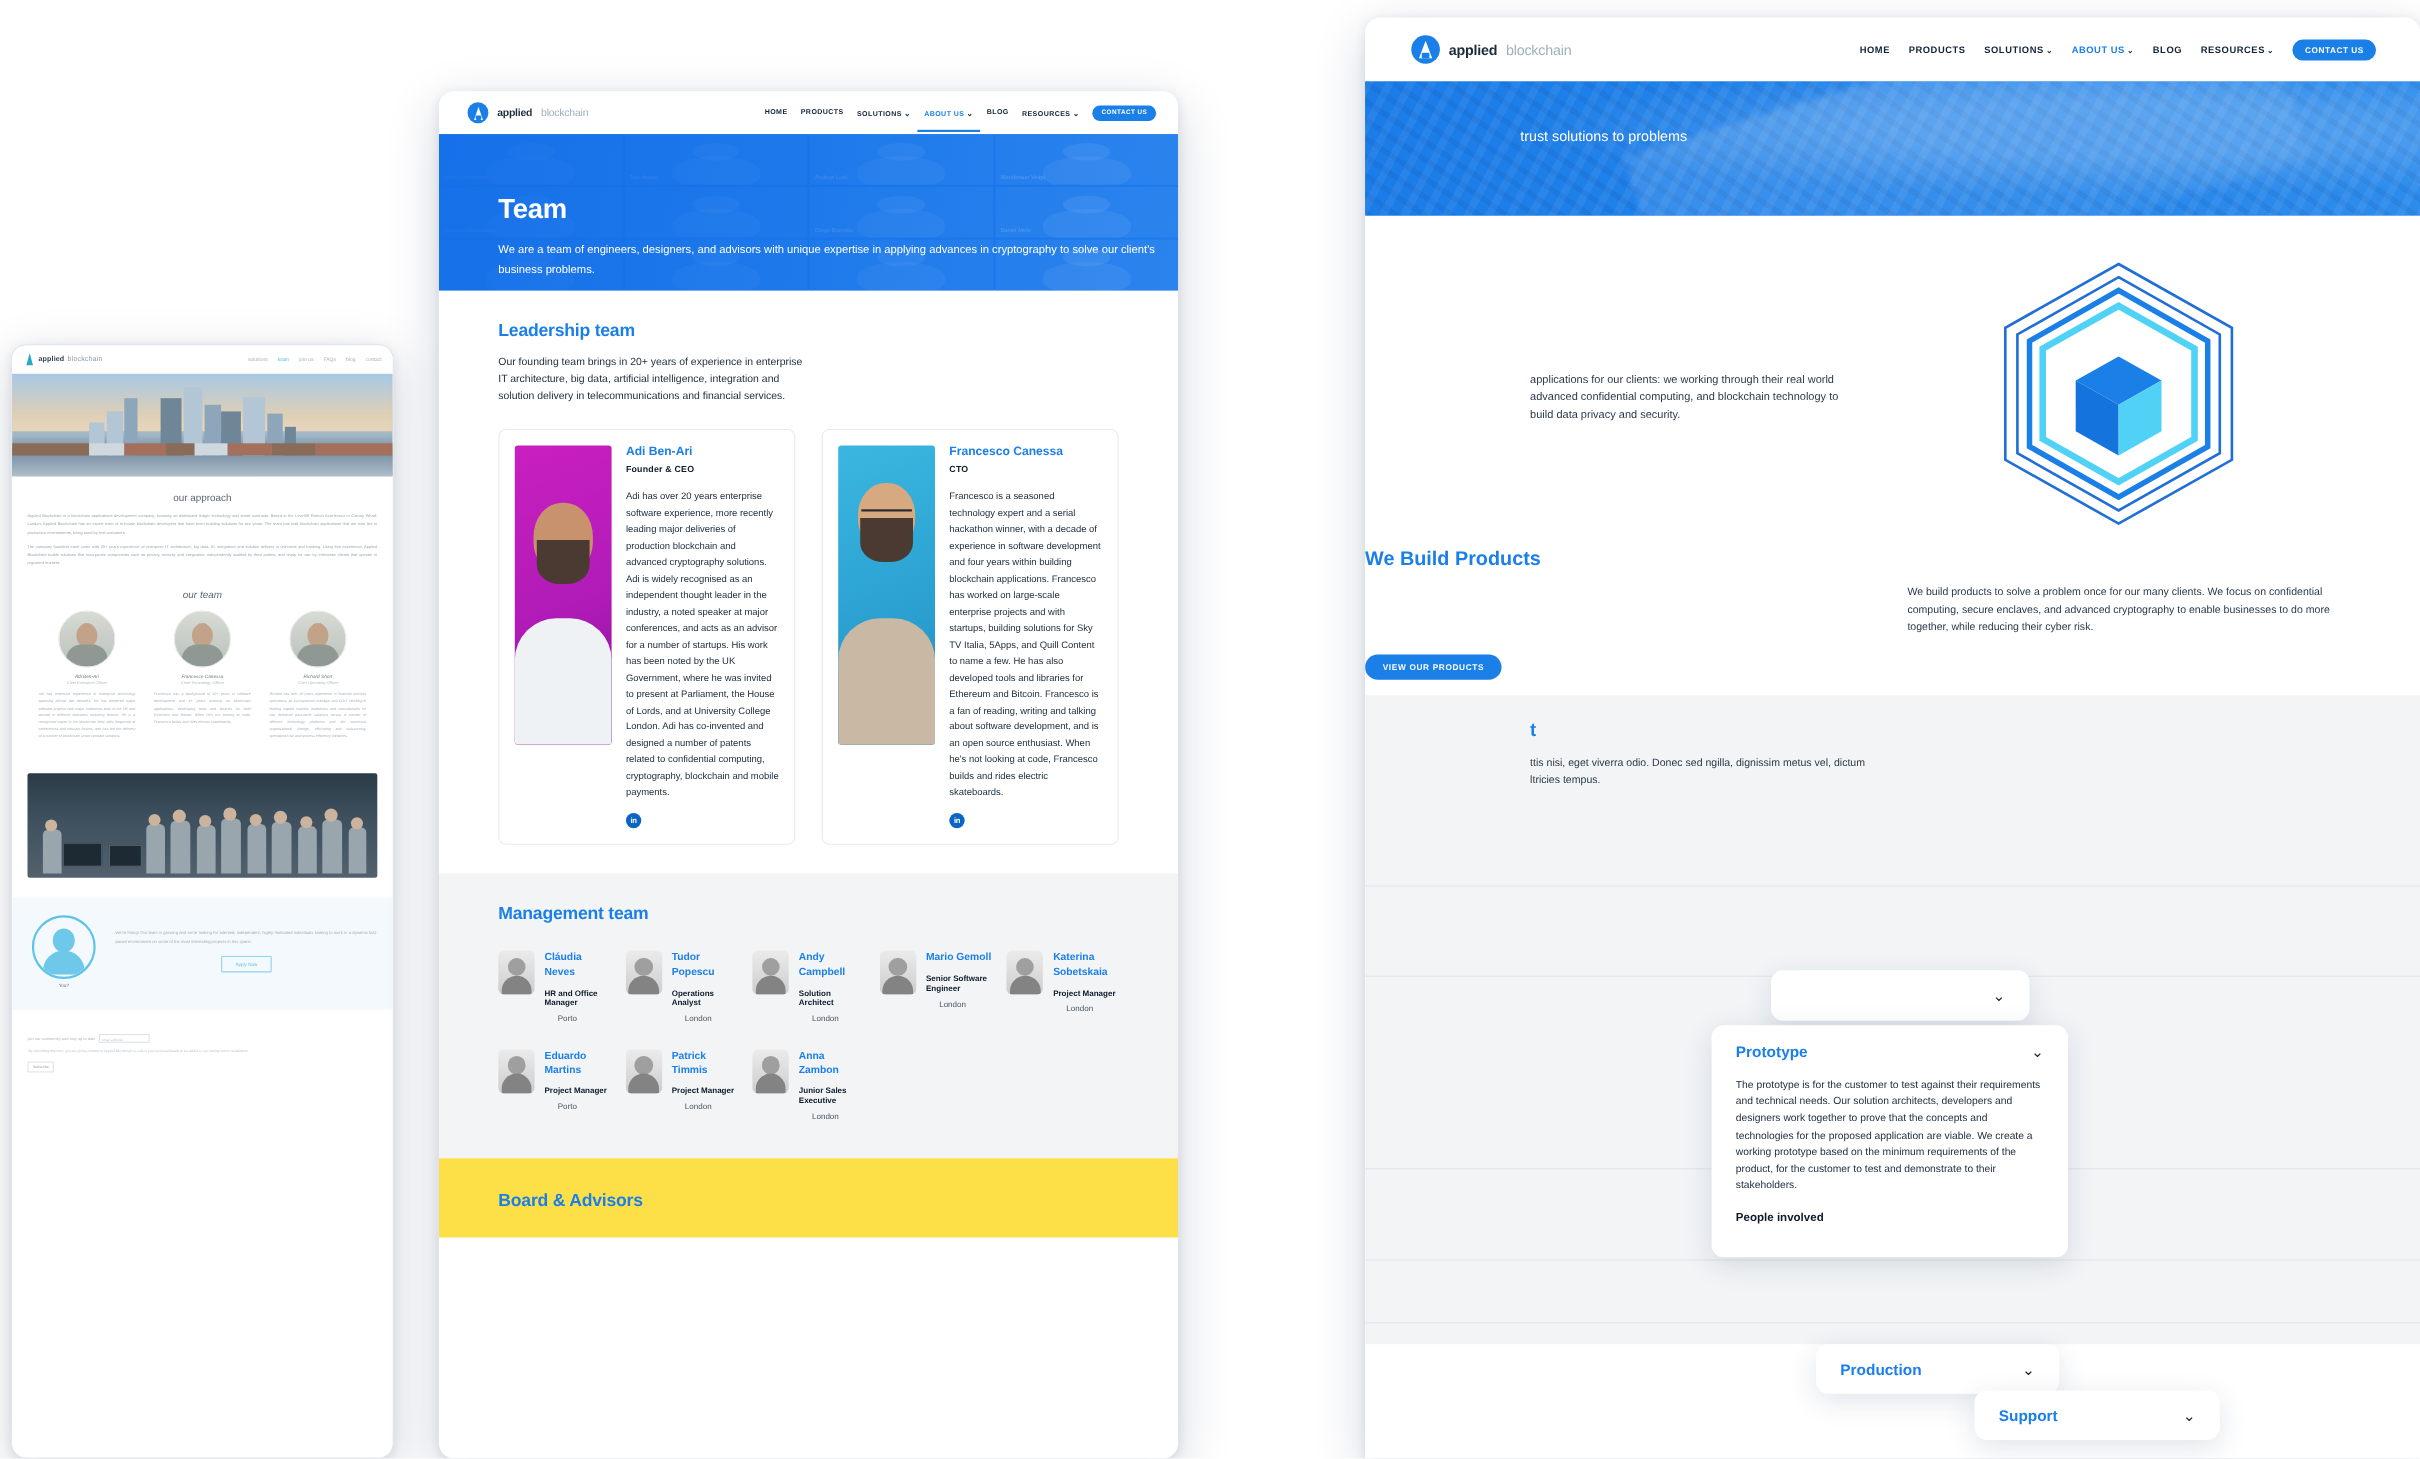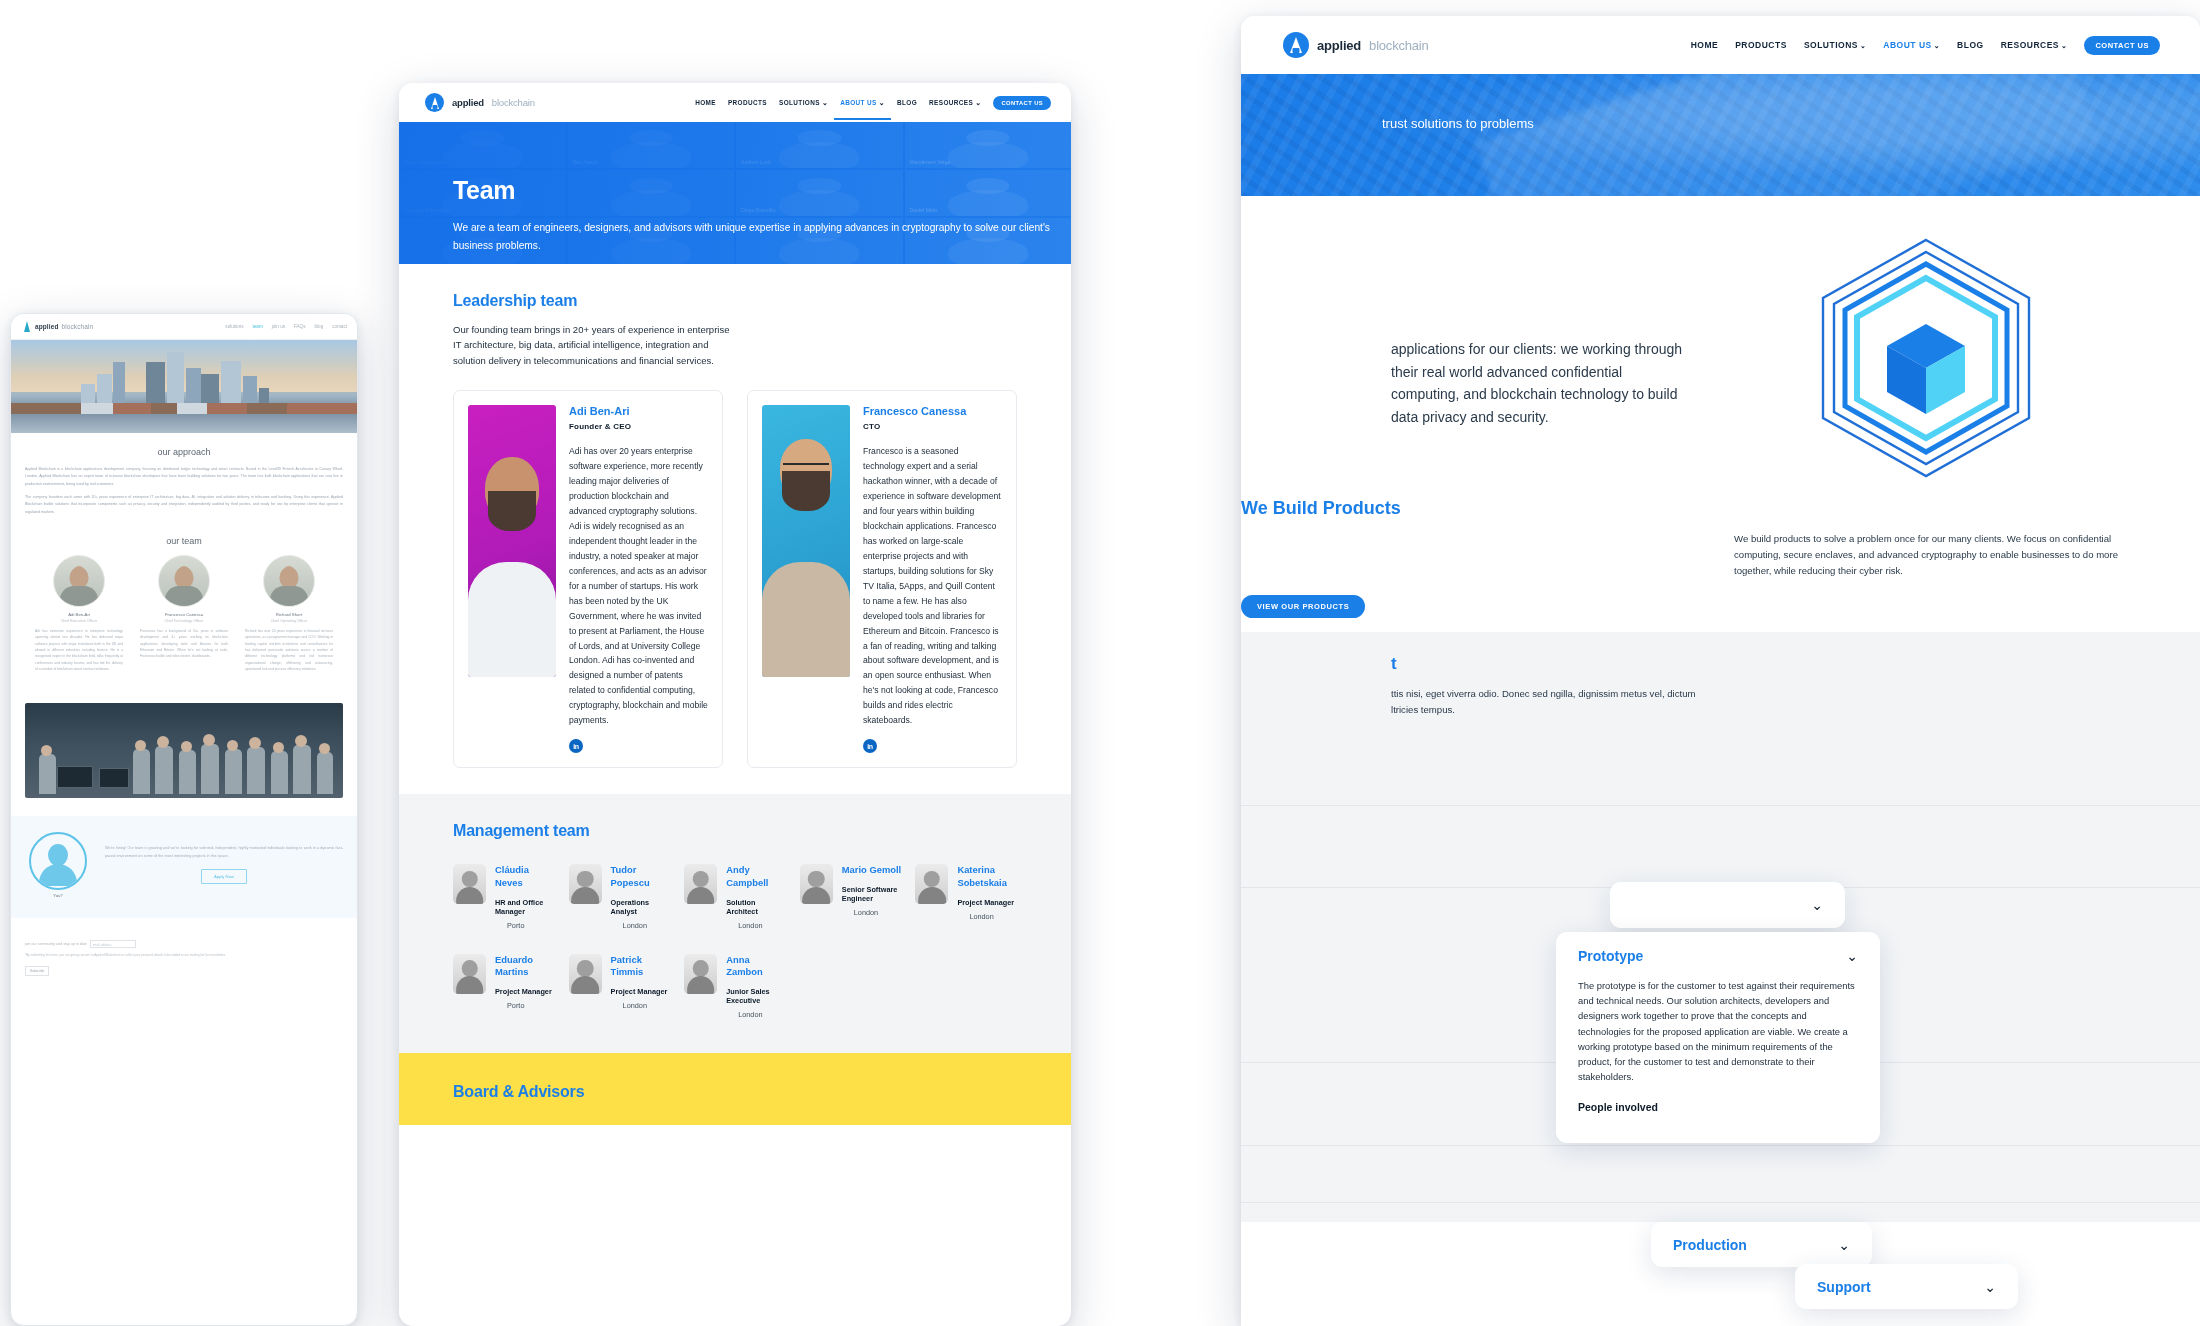--- a/index.html
+++ b/index.html
@@ -140,21 +140,21 @@
       linear-gradient(100deg,#1b7ce8,#2e8cec);
   }
   #winC .c-hero .river {
     position:absolute; left:26%; top:-18%; width:62%; height:150%;
     background: linear-gradient(180deg, rgba(255,255,255,.13), rgba(255,255,255,.05));
     transform: rotate(-17deg); filter: blur(3px);
   }
   #winC .c-hero .hline { position:absolute; left:141px; top:42px; font-size:13px; color:#fff; }
 
   #winC .c-intro { display:flex; padding: 22px 40px 0 150px; }
-  #winC .c-intro .txt { width:300px; font-size:14px; line-height:1.62; color:#2a3a4a; padding-top:120px;}
+  #winC .c-intro .txt { width:300px; font-size:10px; line-height:1.62; color:#2a3a4a; padding-top:120px;}
   #winC .hexwrap { flex:1; display:flex; justify-content:center; padding-top:10px; }
   #winC .prods { padding: 10px 46px 0 0; text-align:left; }
   #winC .prods h2 { font-size:18px; color:#1b7fe8; font-weight:bold; margin-bottom:12px; }
   #winC .prods p { font-size:9.6px; line-height:1.66; color:#2a3a4a; margin-left:auto; width:420px; }
   #winC .prods .vbtn { display:inline-block; margin-top:16px; background:#1b7fe8; color:#fff;
     font-size:7.5px; font-weight:bold; letter-spacing:.6px; padding:7px 16px; border-radius:13px; }
 
   #winC .c-lower { margin-top:14px; background:#f2f4f6; height:590px; position:relative; padding: 22px 46px 0 150px; }
   #winC .c-lower h2 { font-size:17px; color:#1b7fe8; font-weight:bold; }
   #winC .c-lower p.lor { margin-top:12px; font-size:9.6px; line-height:1.66; color:#2a3a4a; width:330px; }
@@ -379,21 +379,21 @@
       <div class="low" style="left:236px;width:40px;"></div>
       <div class="low r" style="left:276px;width:70px;"></div>
     </div>
 
     <div class="sec">
       <h3 class="ctitle">our approach</h3>
       <p class="body">Applied Blockchain is a blockchain applications development company, focusing on distributed ledger technology and smart contracts. Based in the Level39 Fintech Accelerator in Canary Wharf, London, Applied Blockchain has an expert team of in-house blockchain developers that have been building solutions for two years. The team has built blockchain applications that are now live in production environments, being used by real customers.</p>
       <p class="body">The company founders each come with 20+ years experience of enterprise IT architecture, big data, AI, integration and solution delivery in telecoms and banking. Using this experience, Applied Blockchain builds solutions that incorporate components such as privacy, security and integration, independently audited by third parties, and ready for use by enterprise clients that operate in regulated markets.</p>
     </div>
 
-    <div class="sec" style="padding-top:0;">
+    <div class="sec" style="padding-top:0;font-style:italic;">
       <h3 class="ctitle">our team</h3>
       <div class="team-row">
         <div class="tm">
           <div class="av">
               <i class="head"></i>
               <i class="body"></i>
             </div>
           <div class="nm">Adi Ben-Ari</div>
           <div class="rl">Chief Executive Officer</div>
           <div class="bio">Adi has extensive experience in enterprise technology spanning almost two decades. He has delivered major software projects with major institutions both in the UK and abroad in different industries including finance. He is a recognised expert in the blockchain field, talks frequently at conferences and industry forums, and has led the delivery of a number of blockchain smart contract solutions.</div>

